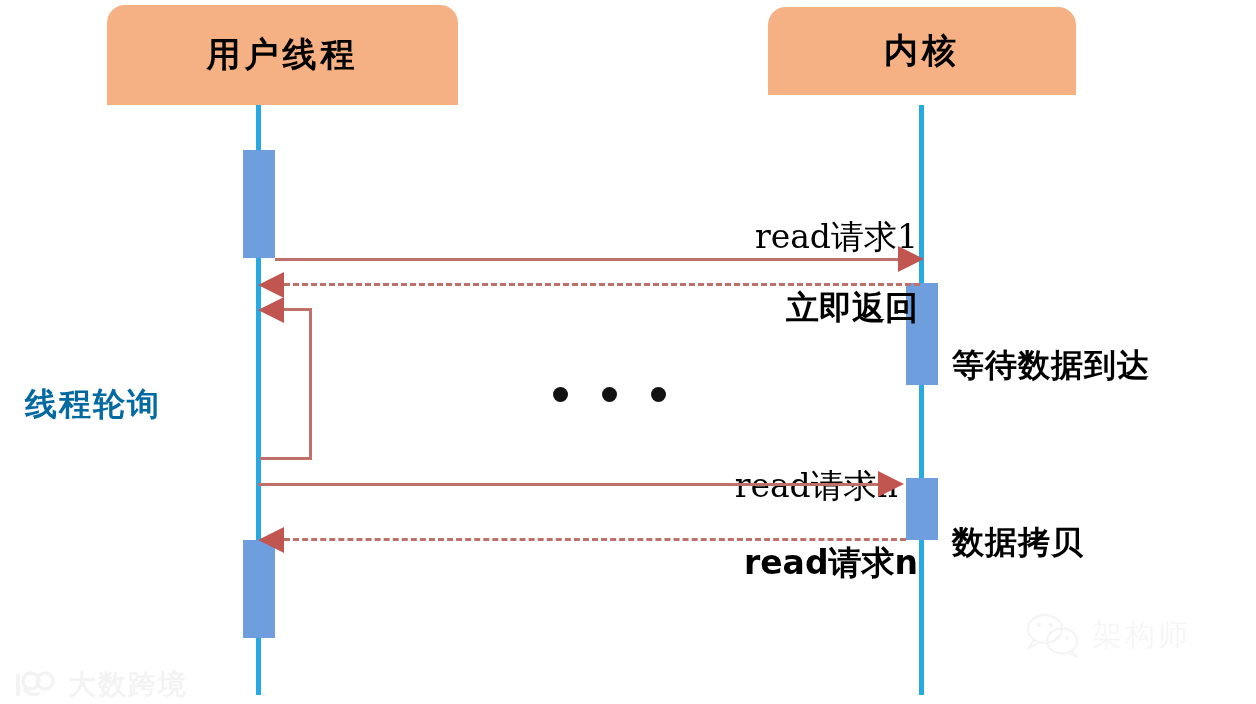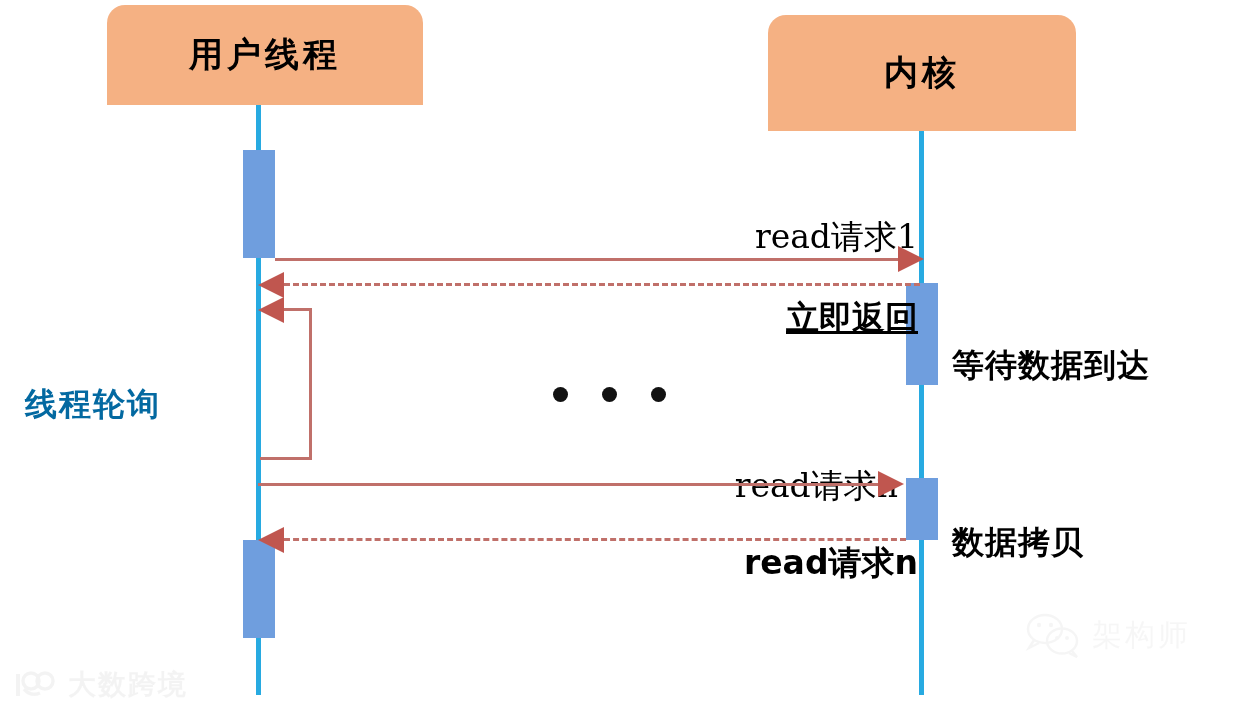--- a/index.html
+++ b/index.html
@@ -135,43 +135,43 @@
   .wm-text.right { font-size: 30px; color: #efefef; font-weight: normal; letter-spacing: 3px; }
 </style>
 </head>
 <body>
 
 <div id="stage">
 
   <div class="lifeline" style="left:256px; top:105px; height:590px;"></div>
   <div class="lifeline" style="left:919px; top:105px; height:590px;"></div>
 
-  <div class="participant-box" style="left:107px; top:5px; width:316px; height:100px;">
+  <div class="participant-box" style="left:107px; top:5px; width:351px; height:100px;">
     <span class="participant-label">用户线程</span>
   </div>
 
-  <div class="participant-box" style="left:768px; top:15px; width:308px; height:116px;">
+  <div class="participant-box" style="left:768px; top:7px; width:308px; height:88px;">
     <span class="participant-label">内核</span>
   </div>
 
   <div class="activation" style="left:243px; top:150px; width:32px; height:108px;"></div>
 
   <div class="activation" style="left:906px; top:283px; width:32px; height:102px;"></div>
 
   <div class="activation" style="left:906px; top:478px; width:32px; height:62px;"></div>
 
   <div class="activation" style="left:243px; top:540px; width:32px; height:98px;"></div>
 
   <div class="msg-caption" style="left:278px; top:215px; width:640px;">read请求1</div>
   <div class="msg-line" style="left:275px; top:258px; width:630px;"></div>
   <div class="arrowhead right" style="left:898px; top:246px;"></div>
 
   <div class="msg-line dashed" style="left:284px; top:283px; width:636px;"></div>
   <div class="arrowhead left" style="left:258px; top:272px;"></div>
-  <div class="msg-caption bold-cjk" style="left:278px; top:296px; width:640px;text-decoration:underline;">立即返回</div>
+  <div class="msg-caption bold-cjk" style="left:278px; top:286px; width:640px;">立即返回</div>
 
   <div class="arrowhead left" style="left:258px; top:297px;"></div>
 
   <div class="loop-seg" style="left:284px; top:308px; width:28px; height:3px;"></div>
 
   <div class="loop-seg" style="left:309px; top:308px; width:3px; height:152px;"></div>
 
   <div class="loop-seg" style="left:260px; top:457px; width:52px; height:3px;"></div>
 
   <div class="side-note red" style="left:25px; top:355px;">线程轮询</div>

